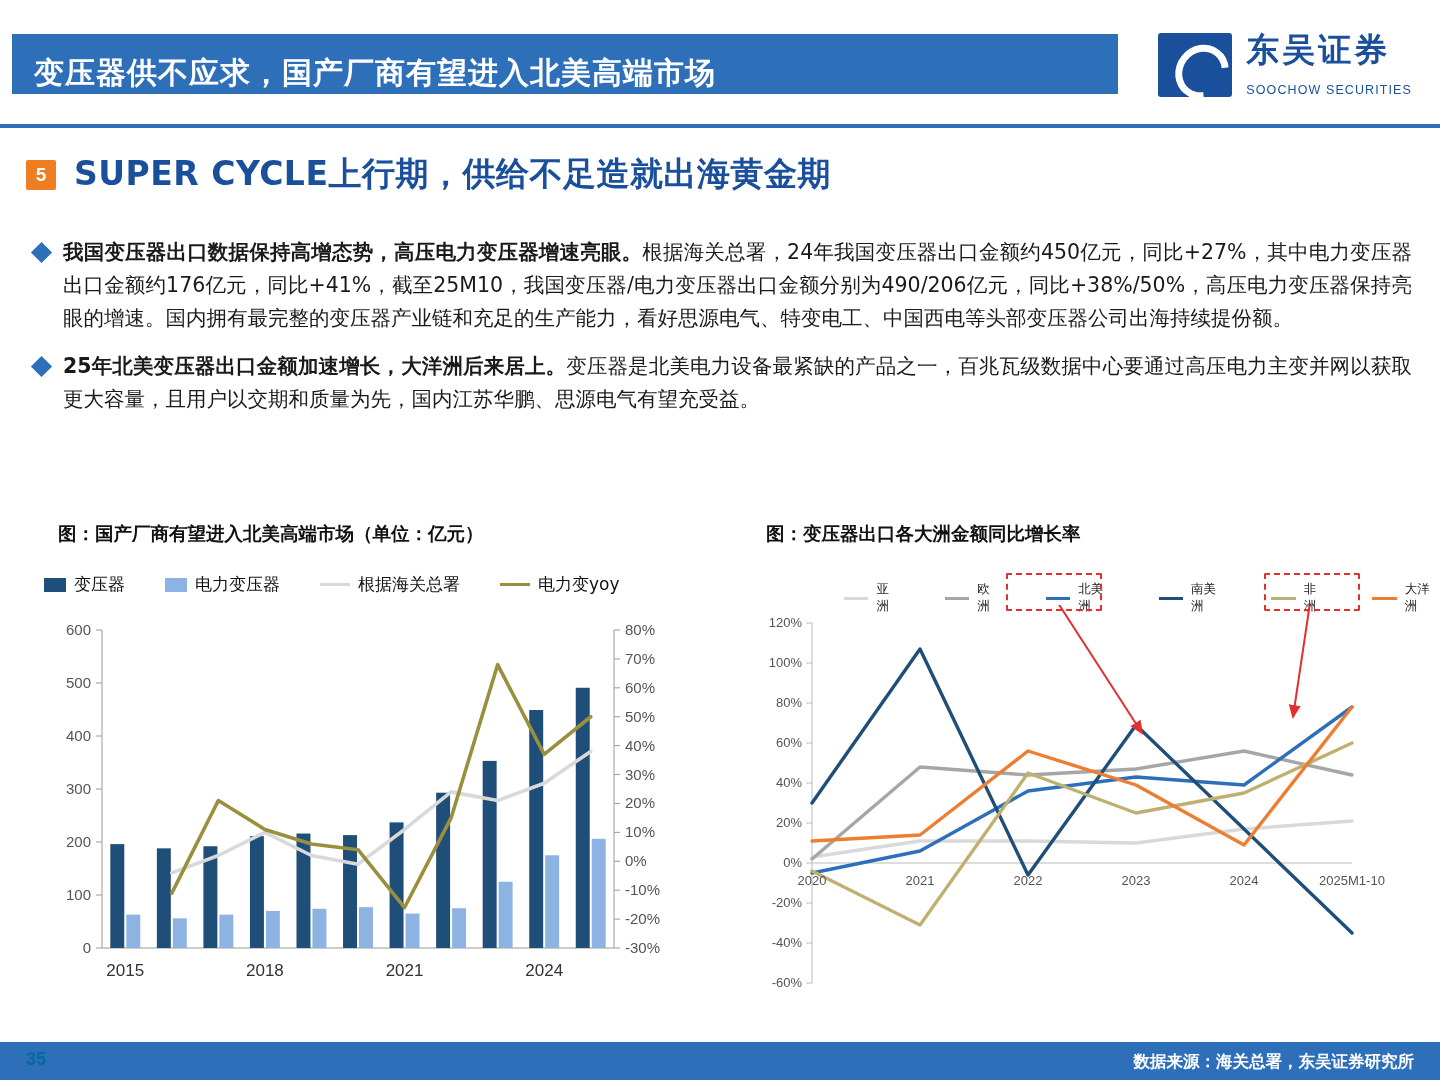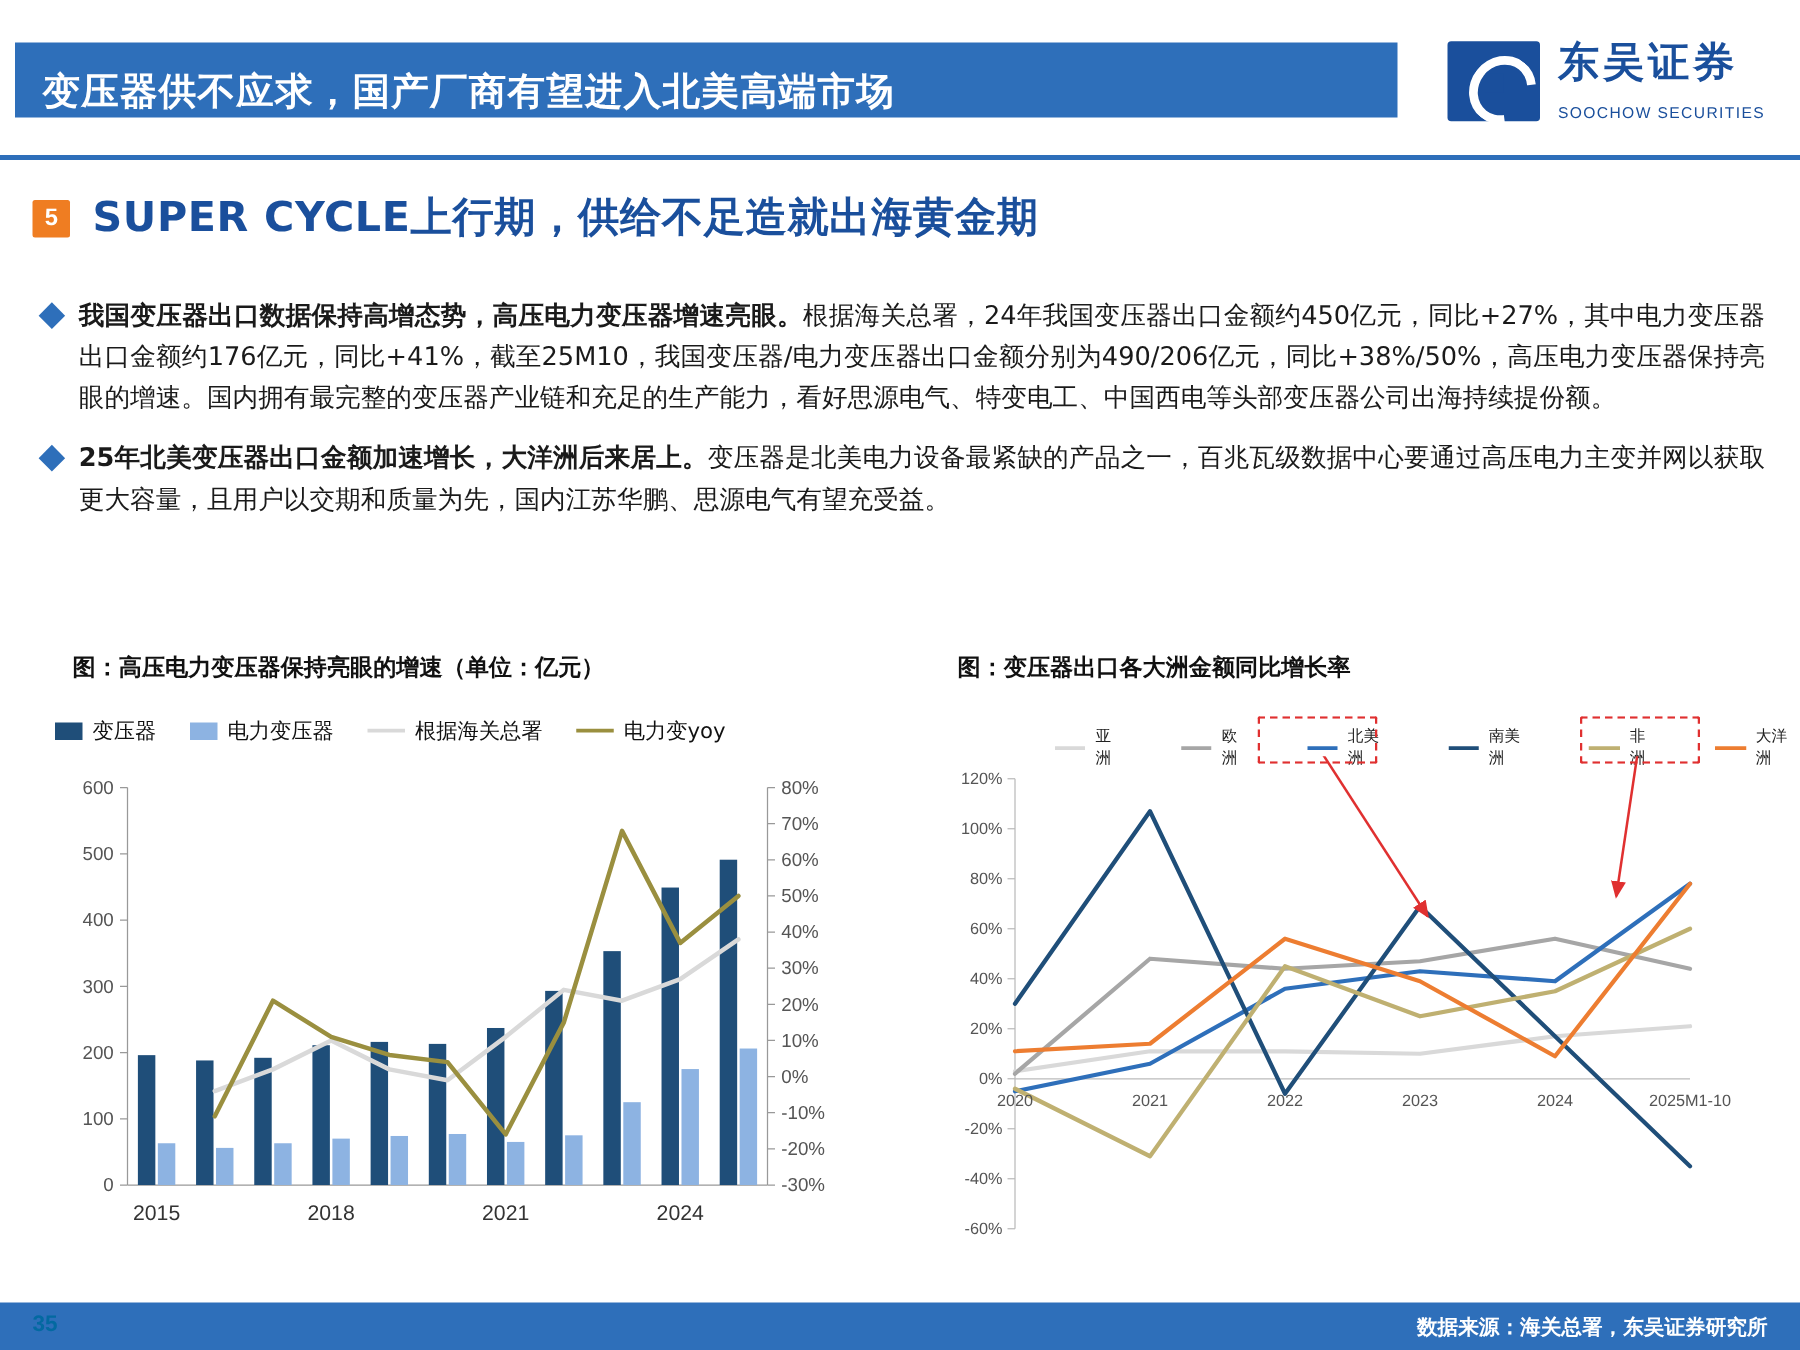--- a/index.html
+++ b/index.html
@@ -56,21 +56,21 @@
 
   
   .chart-title{
     position:absolute;font-size:18.5px;font-weight:bold;color:#111;
     font-family:"DejaVu Sans","Liberation Sans",sans-serif;
   }
   #ct-left{left:58px;top:521px;}
   #ct-right{left:766px;top:521px;}
 
   .legend{position:absolute;display:flex;align-items:center;}
-  #lg-left{left:44px;top:573px;gap:27px;}
+  #lg-left{left:44px;top:573px;gap:40px;}
   #lg-right{left:844px;top:581px;gap:45px;}
   .lg-item{display:flex;align-items:center;gap:8px;}
   .lg-sw{width:22px;height:14px;}
   .lg-line{width:30px;height:3.5px;}
   .lg-lb{font-size:17px;font-family:"DejaVu Sans","Liberation Sans",sans-serif;color:#111;}
   #lg-right .lg-lb{font-size:12.5px;color:#222;}
   #lg-right .lg-line{width:26px;height:3px;}
 
   svg{display:block;}
   #chart-left{position:absolute;left:30px;top:610px;}
@@ -112,21 +112,21 @@
   <div class="bullet">
     <div class="dia"></div>
     <div class="btxt"><b>我国变压器出口数据保持高增态势，高压电力变压器增速亮眼。</b><span>根据海关总署，24年我国变压器出口金额约450亿元，同比+27%，其中电力变压器出口金额约176亿元，同比+41%，截至25M10，我国变压器/电力变压器出口金额分别为490/206亿元，同比+38%/50%，高压电力变压器保持亮眼的增速。国内拥有最完整的变压器产业链和充足的生产能力，看好思源电气、特变电工、中国西电等头部变压器公司出海持续提份额。</span></div>
   </div>
   <div class="bullet">
     <div class="dia"></div>
     <div class="btxt"><b>25年北美变压器出口金额加速增长，大洋洲后来居上。</b><span>变压器是北美电力设备最紧缺的产品之一，百兆瓦级数据中心要通过高压电力主变并网以获取更大容量，且用户以交期和质量为先，国内江苏华鹏、思源电气有望充受益。</span></div>
   </div>
 </div>
 
-<div class="chart-title" id="ct-left">图：高压电力变压器保持亮眼的增速（单位：亿元）</div>
+<div class="chart-title" id="ct-left">图：国产厂商有望进入北美高端市场（单位：亿元）</div>
 <div class="legend" id="lg-left">
   <div class="lg-item">
     <div class="lg-sw" id="sw0" style="background: rgb(31, 78, 121);"></div>
     <span class="lg-lb">变压器</span>
   </div>
   <div class="lg-item">
     <div class="lg-sw" id="sw1" style="background: rgb(141, 179, 226);"></div>
     <span class="lg-lb">电力变压器</span>
   </div>
   <div class="lg-item">

